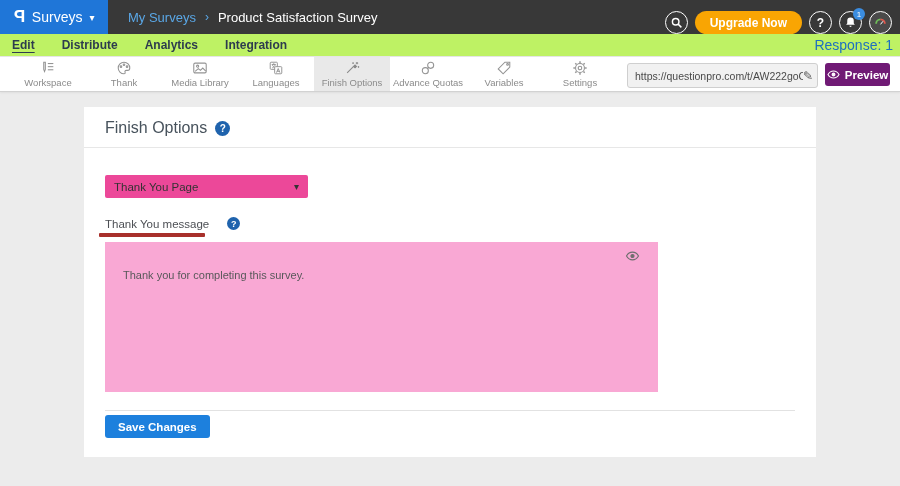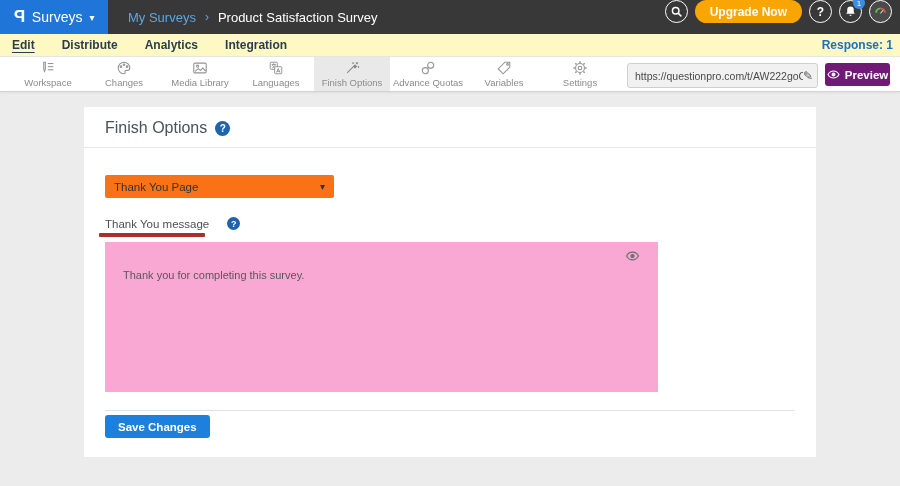--- a/index.html
+++ b/index.html
@@ -10,40 +10,40 @@
   .topbar { height:34px; background:#383838; display:flex; align-items:center; position:relative; }
   .logo-block { height:34px; width:108px; background:#1f76d8; display:flex; align-items:center;
     justify-content:center; gap:7px; cursor:pointer; }
   .logo-glyph { color:#fff; font-size:17px; font-weight:bold; transform:scaleX(-1); display:inline-block; }
   .product-menu { color:#fff; font-size:14px; }
   .logo-caret { color:#fff; font-size:10px; }
   .breadcrumb { display:flex; align-items:center; gap:9px; margin-left:20px; font-size:13px; }
   .crumb-parent { color:#5aa7e6; cursor:pointer; }
   .crumb-sep { color:#5aa7e6; font-size:12px; }
   .crumb-current { color:#fff; }
-  .topbar-right { position:absolute; right:8px; top:0; height:34px; display:flex; align-items:flex-start; gap:7px; }
+  .topbar-right { position:absolute; right:8px; top:0; height:34px; display:flex; align-items:flex-end; gap:7px; }
   .circle-btn { width:23px; height:23px; border:1.6px solid #fff; border-radius:50%;
     display:flex; align-items:center; justify-content:center; cursor:pointer; color:#fff;
     font-size:12px; font-weight:bold; }
   .upgrade-btn { height:23px; border-radius:12px; background:#f9a503; border:none; color:#fff;
     font-weight:bold; font-size:12px; padding:0 15px; cursor:pointer; font-family:inherit; }
   .bell-wrap { position:relative; width:23px; height:23px; border:1.6px solid #fff; border-radius:50%;
     display:flex; align-items:center; justify-content:center; cursor:pointer; }
   .badge { position:absolute; top:-4px; right:-4px; min-width:12px; height:12px; background:#3b8de0;
     border-radius:6px; color:#fff; font-size:8px; display:flex; align-items:center;
     justify-content:center; padding:0 2px; }
   .avatar-gauge { width:23px; height:23px; border:1.6px solid #fff; border-radius:50%;
     background:#4a4a4a; display:flex; align-items:center; justify-content:center; cursor:pointer; }
 
   
-  .navrow { height:23px; background:#fef9c3; display:flex; align-items:center; padding:0 12px;
+  .navrow { height:23px; background:#bef264; display:flex; align-items:center; padding:0 12px;
     border-bottom:1px solid #e6e6e6; position:relative; }
   .nav-tab { font-size:12px; font-weight:bold; color:#2d3c4e; margin-right:27px; cursor:pointer; }
   .nav-tab.active { text-decoration:underline; text-underline-offset:3px; }
-  .response-count { position:absolute; right:7px; font-size:12px; font-weight:bold; color:#1d6fc0; }
+  .response-count { position:absolute; right:7px; font-size:14px; font-weight:normal; color:#1d6fc0; }
 
   
   .toolbar { height:35px; background:#fff; border-bottom:1px solid #d2d2d2; display:flex;
     align-items:stretch; padding-left:10px; position:relative;
     box-shadow:0 1px 2px rgba(0,0,0,0.06); }
   .tb-item { width:76px; display:flex; flex-direction:column; align-items:center;
     justify-content:center; gap:1px; cursor:pointer; }
   .tb-item.active { background:#e9e9e9; }
   .tb-icon { height:16px; display:flex; align-items:flex-end; }
   .tb-label { font-size:9.5px; color:#8b8b8b; white-space:nowrap; }
@@ -60,21 +60,21 @@
   .content { padding-top:15px; }
   .card { width:732px; height:350px; margin:0 auto; background:#fff; }
   .card-header { padding:12px 20px 10px 21px; border-bottom:1px solid #e7e7e7;
     display:flex; align-items:center; gap:8px; }
   .card-title { font-size:16px; color:#47525c; }
   .help-icon { width:15px; height:15px; border-radius:50%; background:#1f63ad; color:#fff;
     font-size:10px; font-weight:bold; display:inline-flex; align-items:center;
     justify-content:center; cursor:pointer; }
   .help-icon.sm { width:13px; height:13px; font-size:9px; }
   .card-body { padding:27px 21px 0 21px; }
-  .select-box { width:229px; height:23px; background:#f97316; border-radius:2px; display:flex;
+  .select-box { width:203px; height:23px; background:#ec4899; border-radius:2px; display:flex;
     align-items:center; padding:0 9px; cursor:pointer; position:relative; }
   .select-value { font-size:11.5px; color:#333; flex:1; }
   .select-caret { font-size:10px; color:#333; }
   .label-row { margin-top:19px; display:flex; align-items:center; gap:18px; }
   .field-label { font-size:11.5px; color:#4c4f54; }
   .red-underline { margin:3px 0 0 -6px; width:106px; height:4px; background:#a8302b; border-radius:1px; }
   .message-area { margin-top:5px; width:553px; height:150px; background:#f9a8d4; position:relative;
     padding:27px 40px 10px 18px; font-size:11px; color:#58585a; cursor:text; }
   .msg-eye { position:absolute; top:8px; right:18px; cursor:pointer; }
   .rule { margin-top:18px; border:none; border-top:1px solid #e2e2e2; width:690px; }
@@ -147,21 +147,21 @@
 
   <div class="tb-item">
     <span class="tb-icon">
       <svg width="16" height="16" viewBox="0 0 18 18" fill="none" stroke="#949494" stroke-width="1.2">
         <path d="M9 2.5a6.5 6.5 0 1 0 0 13c1.3 0 1.7-.9 1.2-1.7-.5-1 .1-2.1 1.3-2.1h1.7c1.5 0 2.3-1.3 2.3-2.7A6.5 6.5 0 0 0 9 2.5z"></path>
         <circle cx="5.6" cy="7.5" r="0.9"></circle>
           <circle cx="9" cy="5.3" r="0.9"></circle>
           <circle cx="12.4" cy="7.5" r="0.9"></circle>
       </svg>
     </span>
-    <span class="tb-label">Changes</span>
+    <span class="tb-label">Thank</span>
   </div>
 
   <div class="tb-item">
     <span class="tb-icon">
       <svg width="16" height="16" viewBox="0 0 18 18" fill="none" stroke="#949494" stroke-width="1.2">
         <rect x="2" y="3.5" width="14" height="11" rx="1.5"></rect>
         <circle cx="6.3" cy="7" r="1.2"></circle>
         <path d="M3.5 12.8l3.6-3.1 2.4 2 2.6-2.6 3.4 3.4"></path>
       </svg>
     </span>

